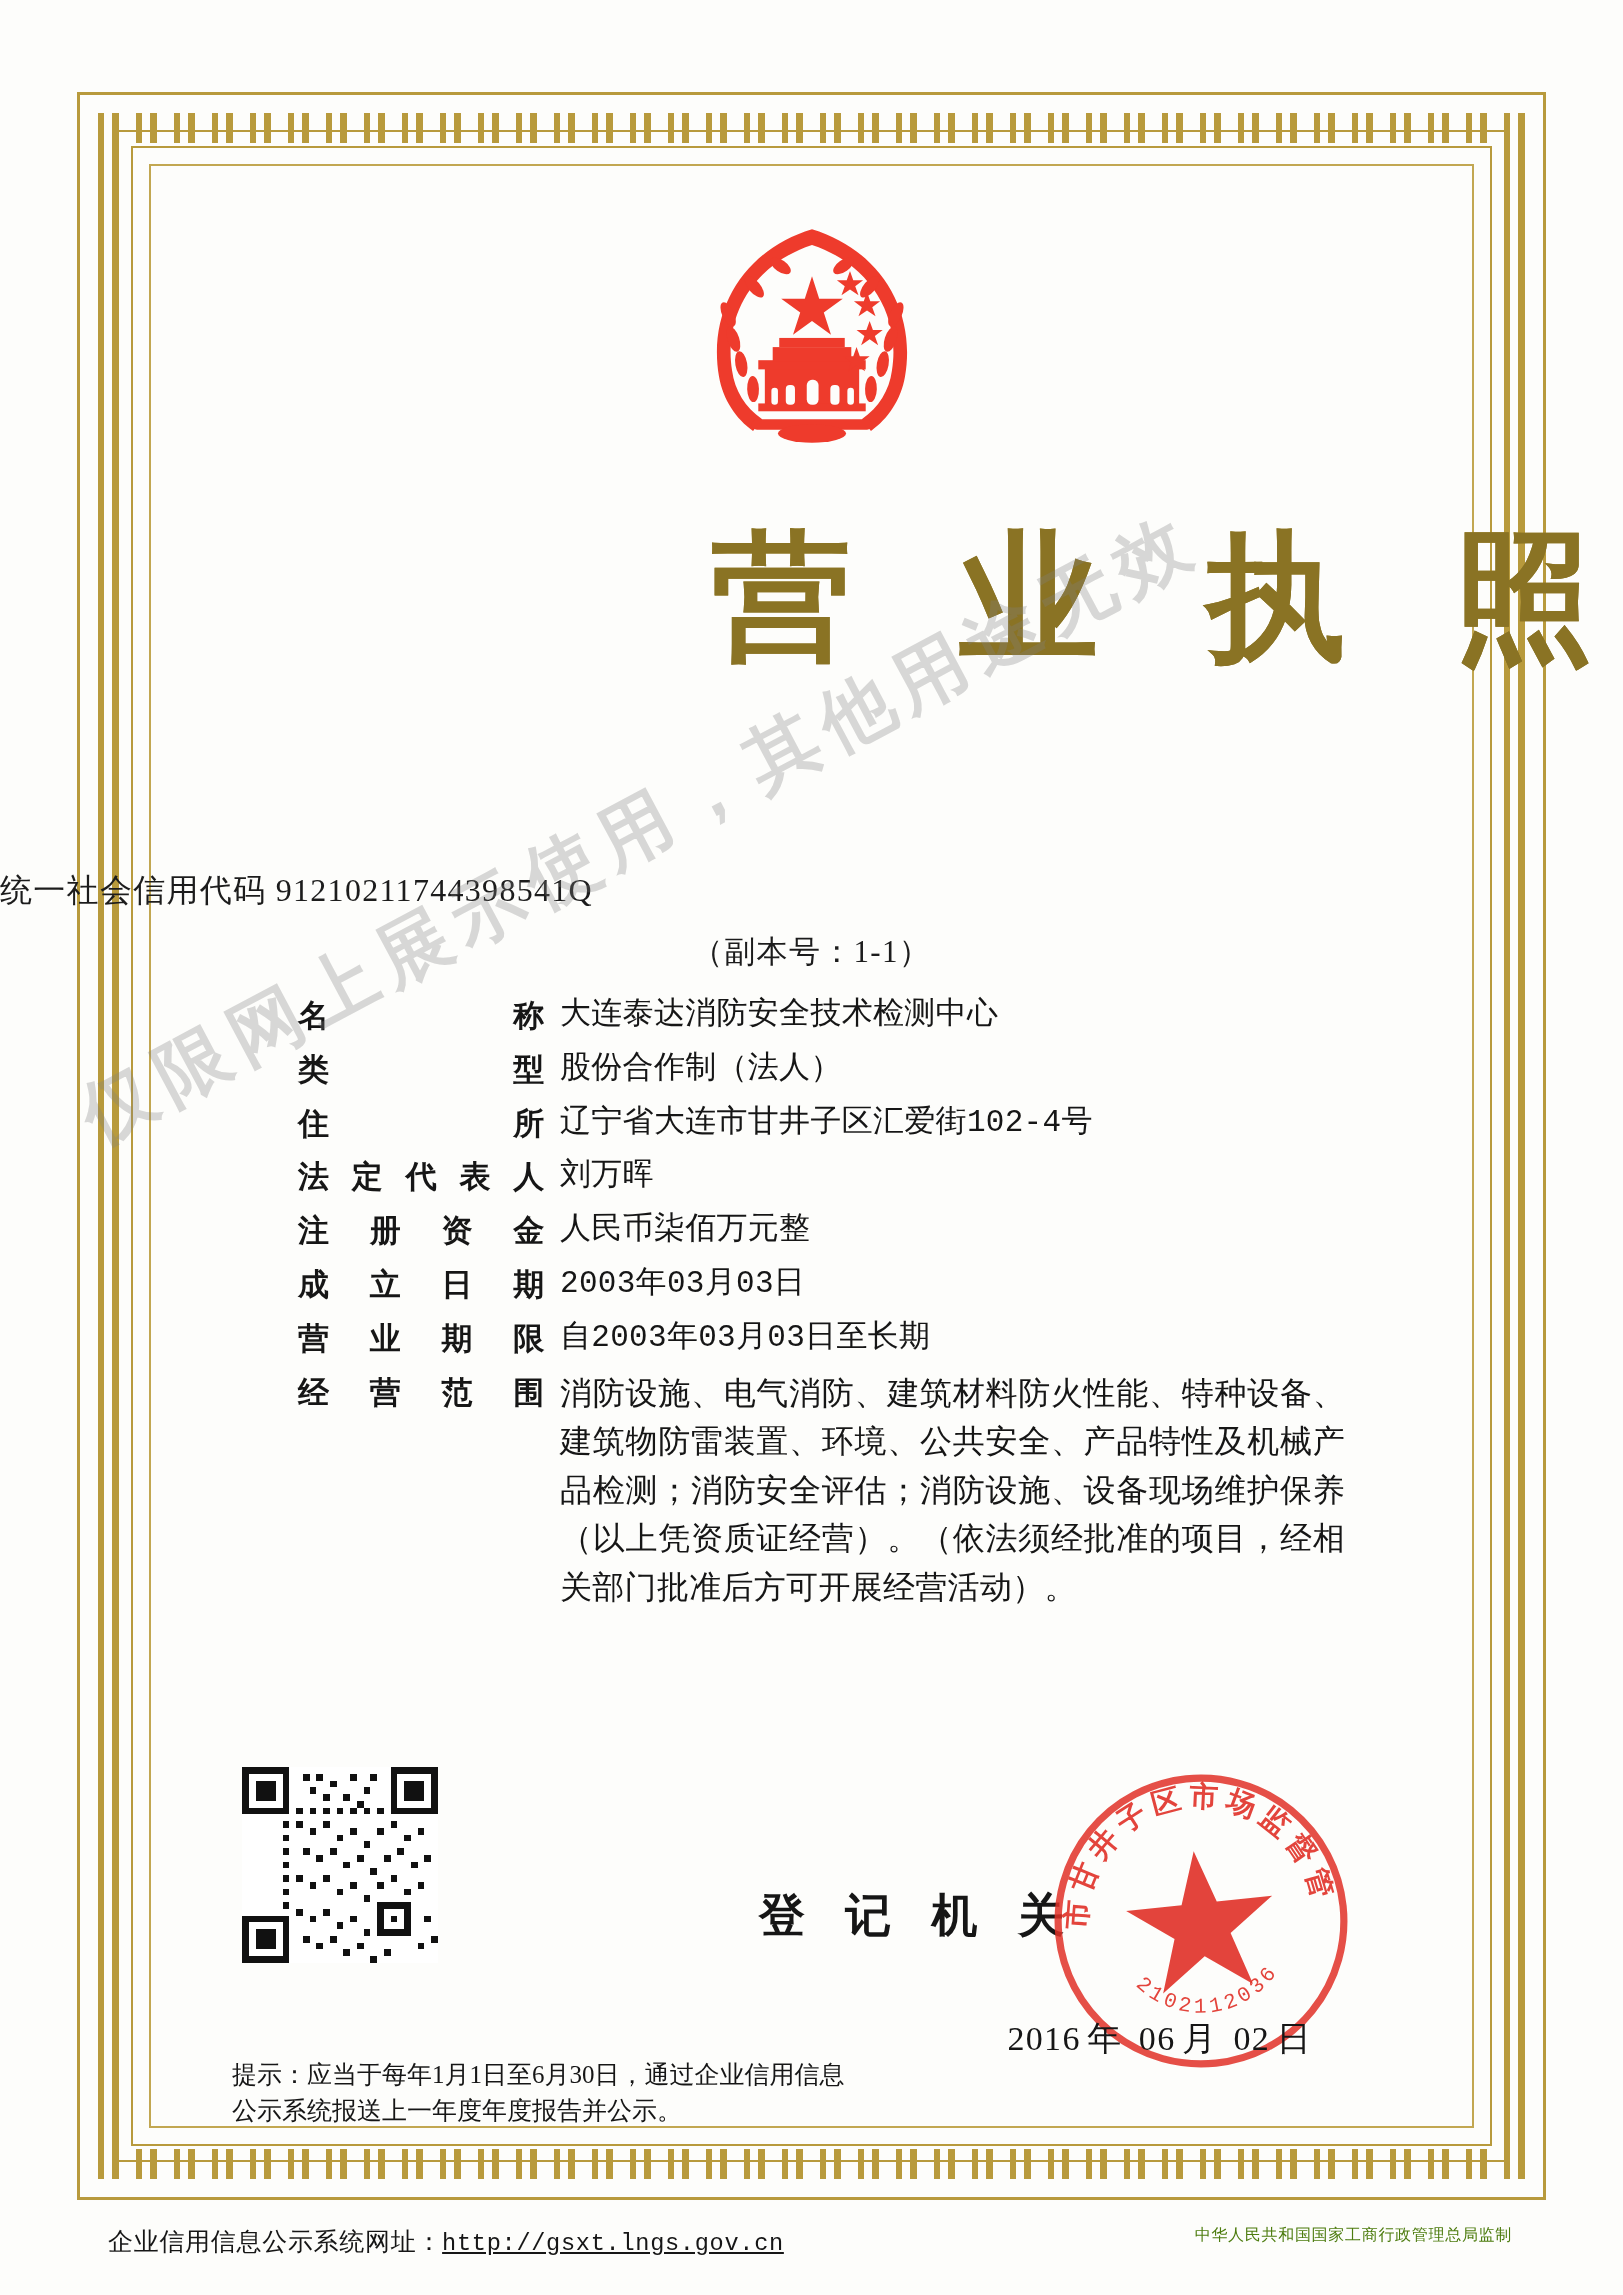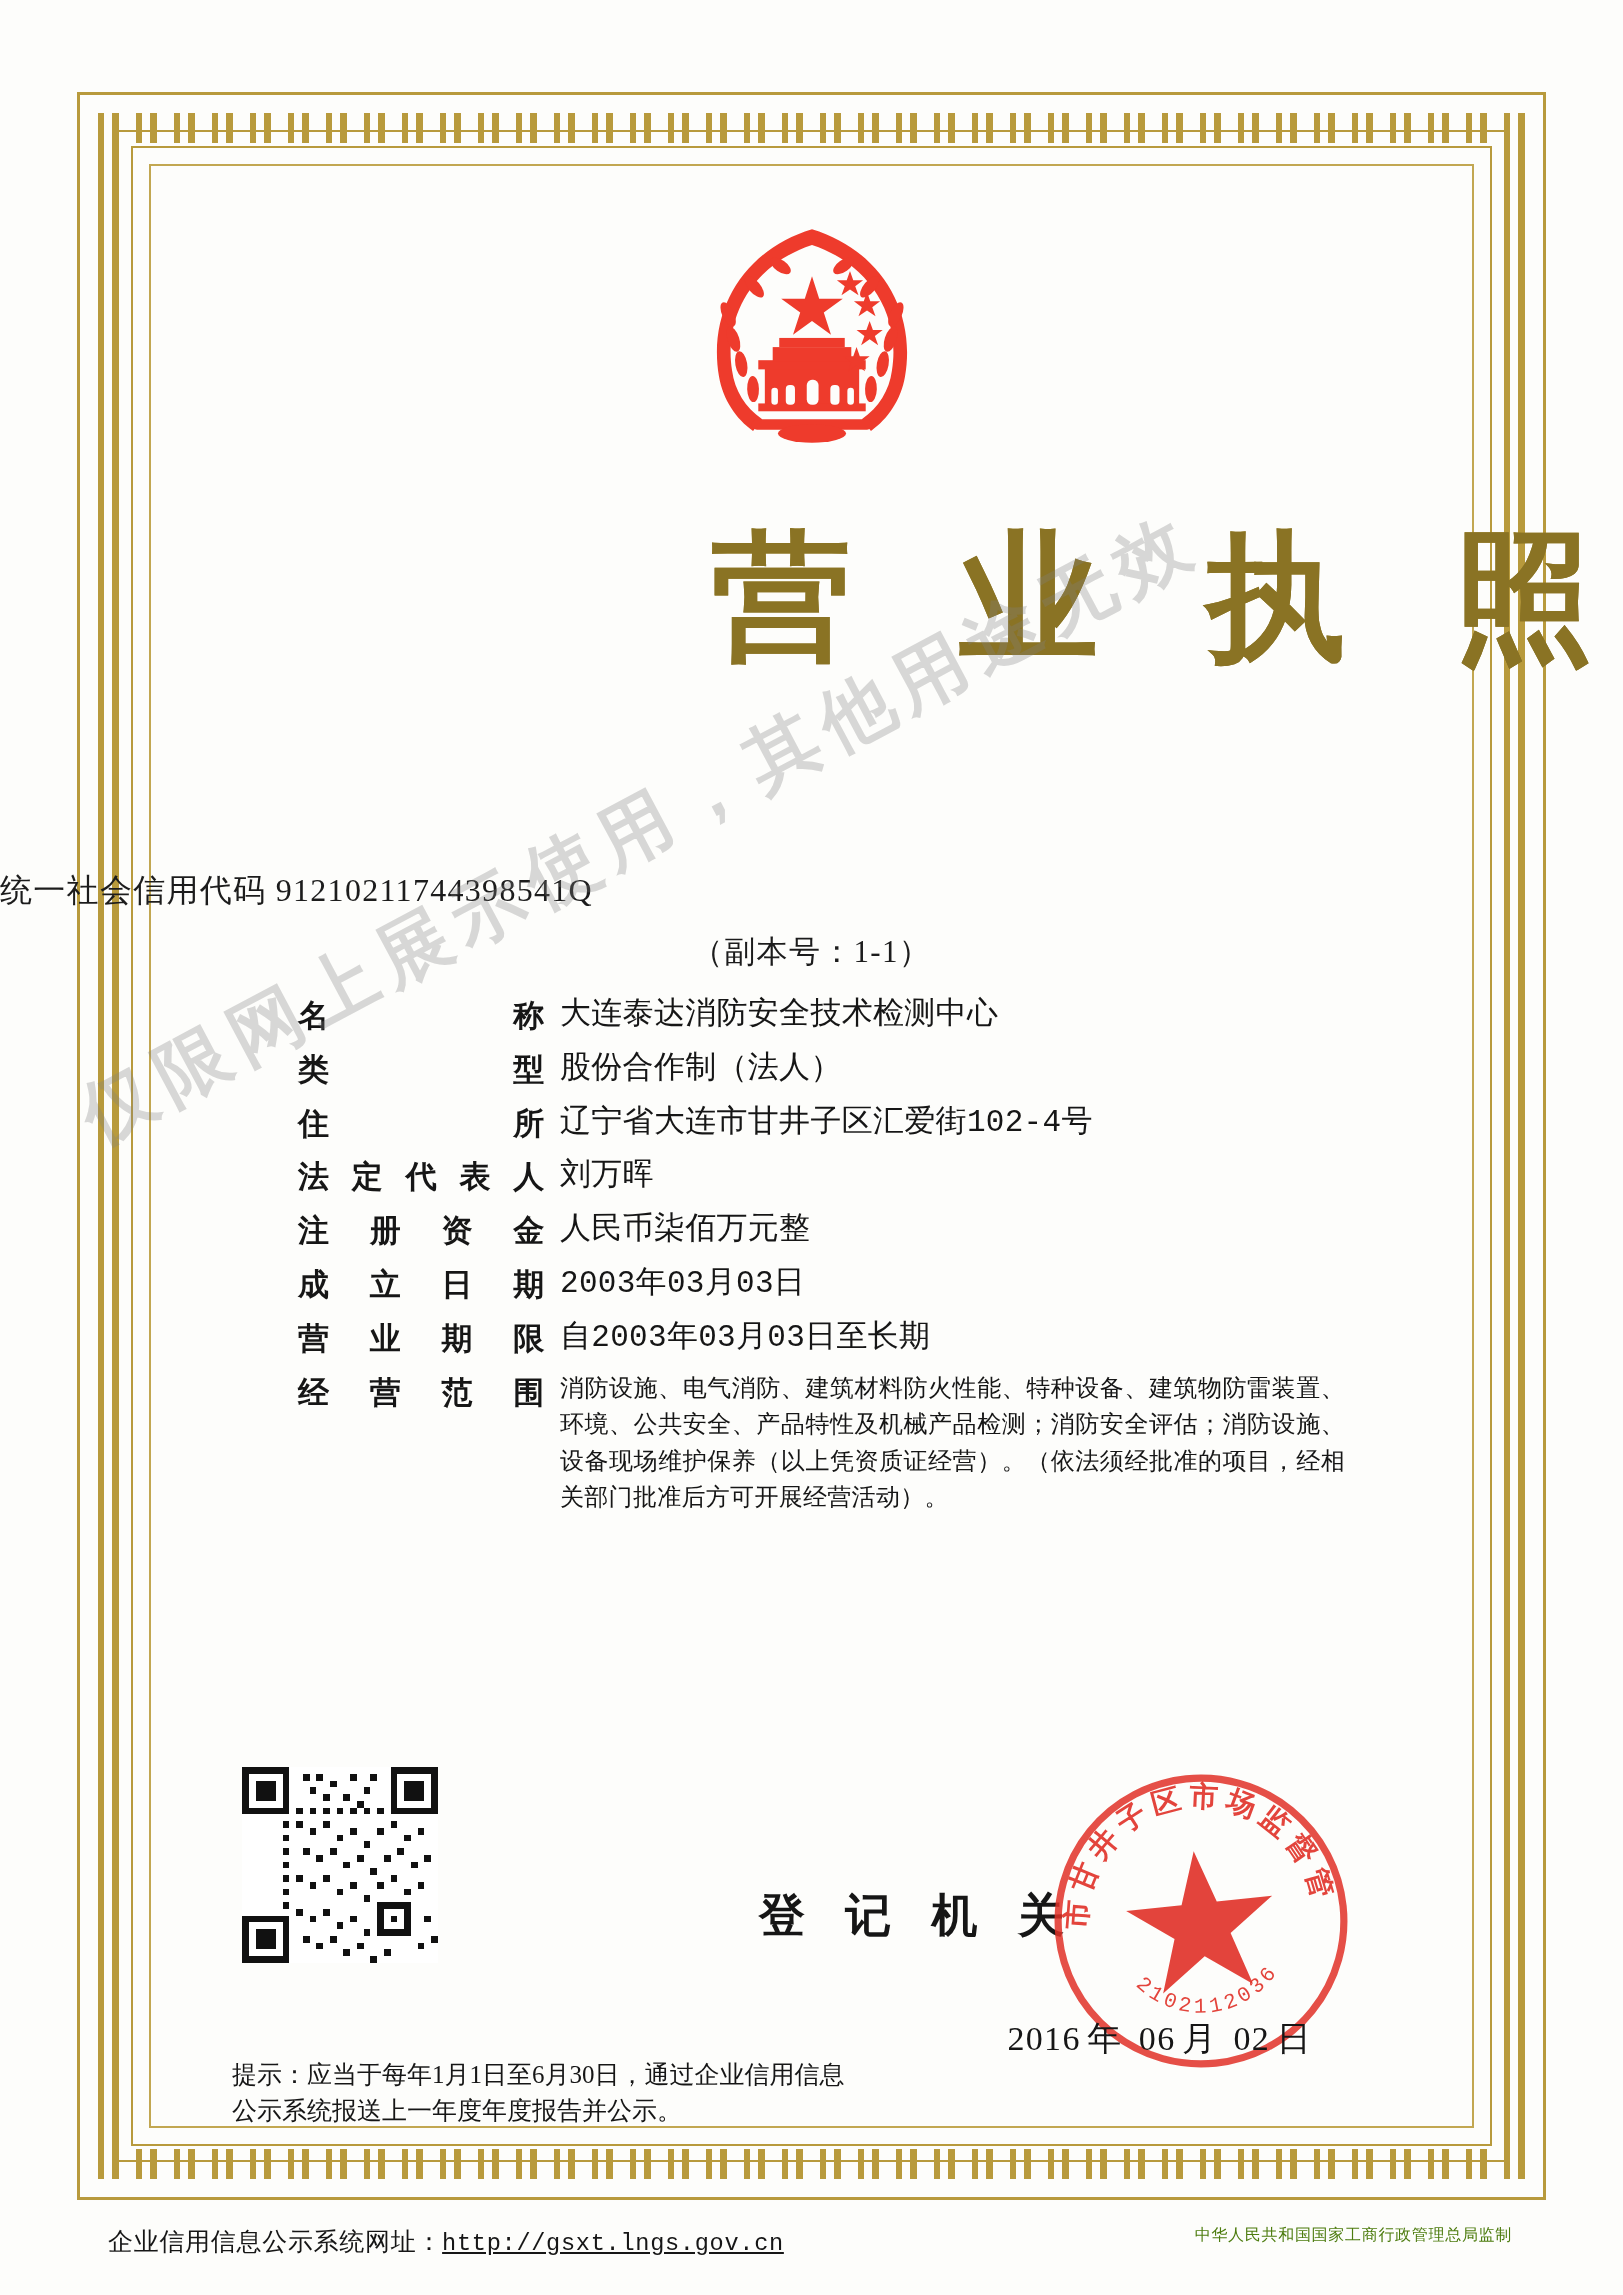--- a/index.html
+++ b/index.html
@@ -162,21 +162,21 @@
   .field-label.spread > span { display: inline-block; }
   .field-value {
     font-size: 31px;
     color: #161616;
     line-height: 1.28;
     letter-spacing: 0.3px;
     flex: 1;
     font-family: Liberation Mono, monospace;
   }
   .field-row.scope .field-value {
-    font-size: 24px;
+    font-size: 32px;
     line-height: 1.52;
     max-width: 995px;
     text-align: justify;
   }
 
   
   .qr {
     position: absolute;
     left: 242px;
     top: 1767px;

